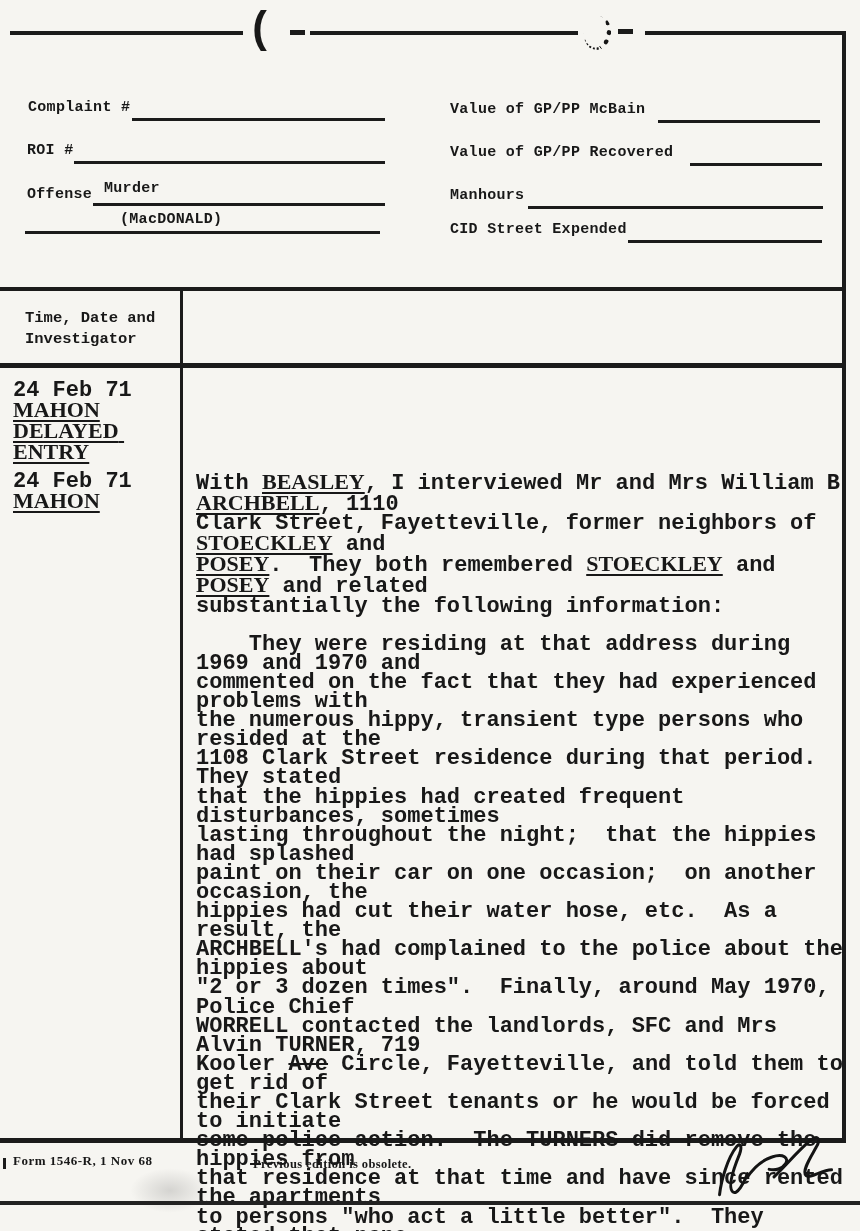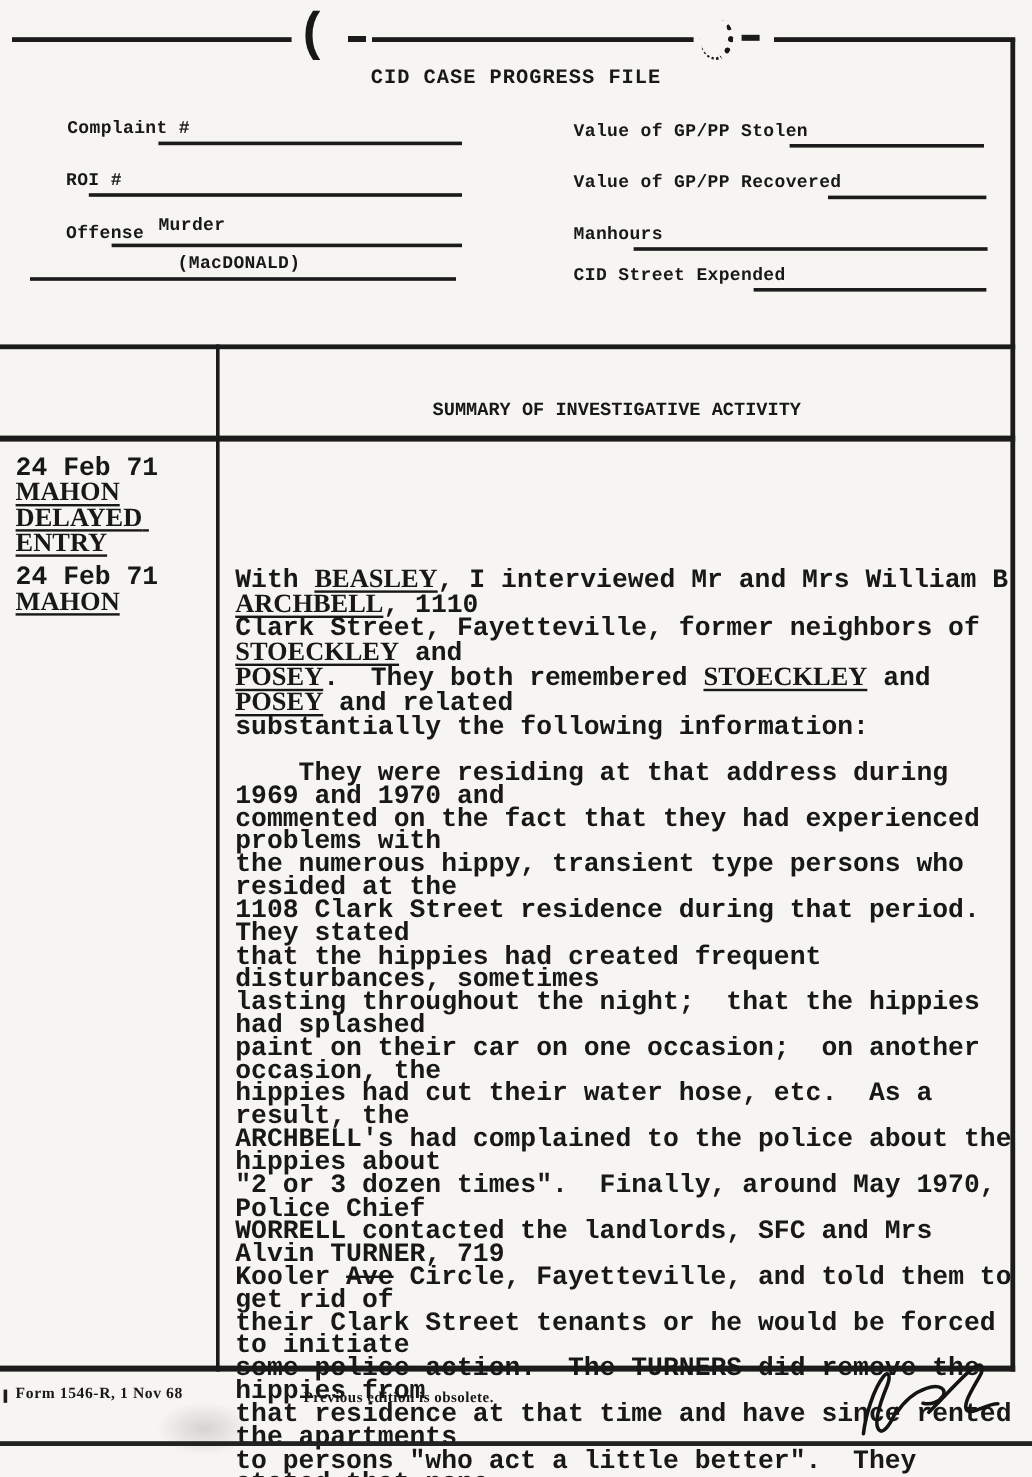--- a/index.html
+++ b/index.html
@@ -5,21 +5,21 @@
   html,body{margin:0;padding:0;background:#e8e6e0;}
   .page{
     position:relative;width:860px;height:1231px;background:#f6f5f1;
     font-family:"Liberation Mono","DejaVu Sans Mono",monospace;
     color:#181818;font-weight:bold;overflow:hidden;
   }
   .abs{position:absolute;}
   .rule{position:absolute;background:#1b1b1b;}
   .blank{position:absolute;background:#1b1b1b;height:3px;}
   .t{position:absolute;white-space:pre-wrap;}
-  .flabel{font-size:15px;letter-spacing:0.3px;margin-left:28px;}
+  .flabel{font-size:15px;letter-spacing:0.3px;}
   .ftitle{font-size:17px;letter-spacing:0.8px;text-align:center;}
   .thead{font-size:15.5px;line-height:21px;}
   .body-text{font-size:22px;line-height:19.1px;}
   .footer-text{font-family:Liberation Serif, serif;font-weight:bold;}
   u{text-decoration-thickness:2px;text-underline-offset:3px;font-family:Liberation Serif, serif;}
   s{text-decoration-thickness:2px;}
   .lparen{font-size:44px;line-height:44px;}
   .rparen{border-right:5px dotted #161616;border-bottom:2px dotted #161616;
           border-radius:50%;transform:rotate(10deg);}
   .smudge{background:radial-gradient(ellipse at center,rgba(60,60,60,0.18),rgba(60,60,60,0.0) 70%);}
@@ -31,53 +31,53 @@
 
   <div class="rule" style="left:10px;top:31px;width:233px;height:4px"></div>
   <div class="t lparen" style="left:247px;top:8px">(</div>
   <div class="rule" style="left:290px;top:30px;width:15px;height:5px"></div>
   <div class="rule" style="left:310px;top:31px;width:268px;height:4px"></div>
   <div class="abs rparen" style="left:584px;top:16px;width:22px;height:32px"></div>
   <div class="rule" style="left:618px;top:29px;width:15px;height:5px"></div>
   <div class="rule" style="left:645px;top:31px;width:201px;height:4px"></div>
   <div class="rule" style="left:842px;top:32px;width:4px;height:1111px"></div>
 
-  <div class="t ftitle" style="left:280px;top:56px;width:300px">CID CASE PROGRESS FILE</div>
 
   <div class="t flabel" style="left:28px;top:99px">Complaint #</div>
   <div class="blank" style="left:132px;top:118px;width:253px"></div>
 
   <div class="t flabel" style="left:27px;top:142px">ROI #</div>
   <div class="blank" style="left:74px;top:161px;width:311px"></div>
 
   <div class="t flabel" style="left:27px;top:186px">Offense</div>
   <div class="t flabel" style="left:104px;top:180px">Murder</div>
   <div class="blank" style="left:93px;top:203px;width:292px"></div>
 
   <div class="t flabel" style="left:120px;top:211px">(MacDONALD)</div>
   <div class="blank" style="left:25px;top:231px;width:355px"></div>
 
-  <div class="t flabel" style="left:450px;top:101px">Value of GP/PP Stolen</div>
+  <div class="t flabel" style="left:450px;top:101px">Value of GP/PP McBain</div>
   <div class="blank" style="left:658px;top:120px;width:162px"></div>
 
   <div class="t flabel" style="left:450px;top:144px">Value of GP/PP Recovered</div>
   <div class="blank" style="left:690px;top:163px;width:132px"></div>
 
   <div class="t flabel" style="left:450px;top:187px">Manhours</div>
   <div class="blank" style="left:528px;top:206px;width:295px"></div>
 
   <div class="t flabel" style="left:450px;top:221px">CID Street Expended</div>
   <div class="blank" style="left:628px;top:240px;width:194px"></div>
 
   <div class="rule" style="left:0;top:287px;width:846px;height:4px"></div>
   <div class="rule" style="left:180px;top:287px;width:3px;height:856px"></div>
   <div class="rule" style="left:0;top:363px;width:846px;height:5px"></div>
   <div class="rule" style="left:0;top:1138px;width:846px;height:5px"></div>
 
-  <div class="t thead" style="left:190px;top:332px;width:648px;text-align:center">SUMMARY OF INVESTIGATIVE ACTIVITY</div>
+  <div class="t thead" style="left:25px;top:308px;width:150px">Time, Date and
+Investigator</div>
 
   <div class="t body-text" style="left:13px;top:381px;width:165px">24 Feb 71
 <u>MAHON</u>
 <u>DELAYED ENTRY</u></div>
 
   <div class="t body-text" style="left:13px;top:472px;width:165px">24 Feb 71
 <u>MAHON</u></div>
   <div class="t body-text" style="left:196px;top:472px;width:650px">With <u>BEASLEY</u>, I interviewed Mr and Mrs William B <u>ARCHBELL</u>, 1110
 Clark Street, Fayetteville, former neighbors of <u>STOECKLEY</u> and
 <u>POSEY</u>.  They both remembered <u>STOECKLEY</u> and <u>POSEY</u> and related

